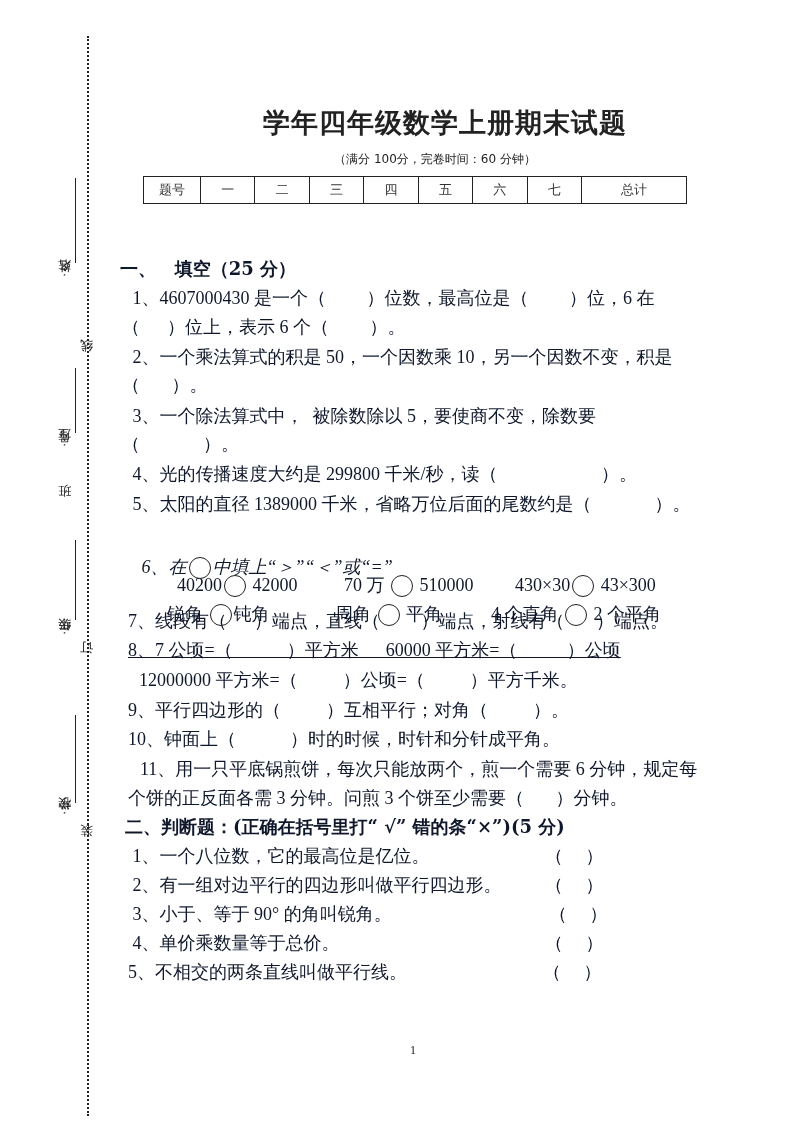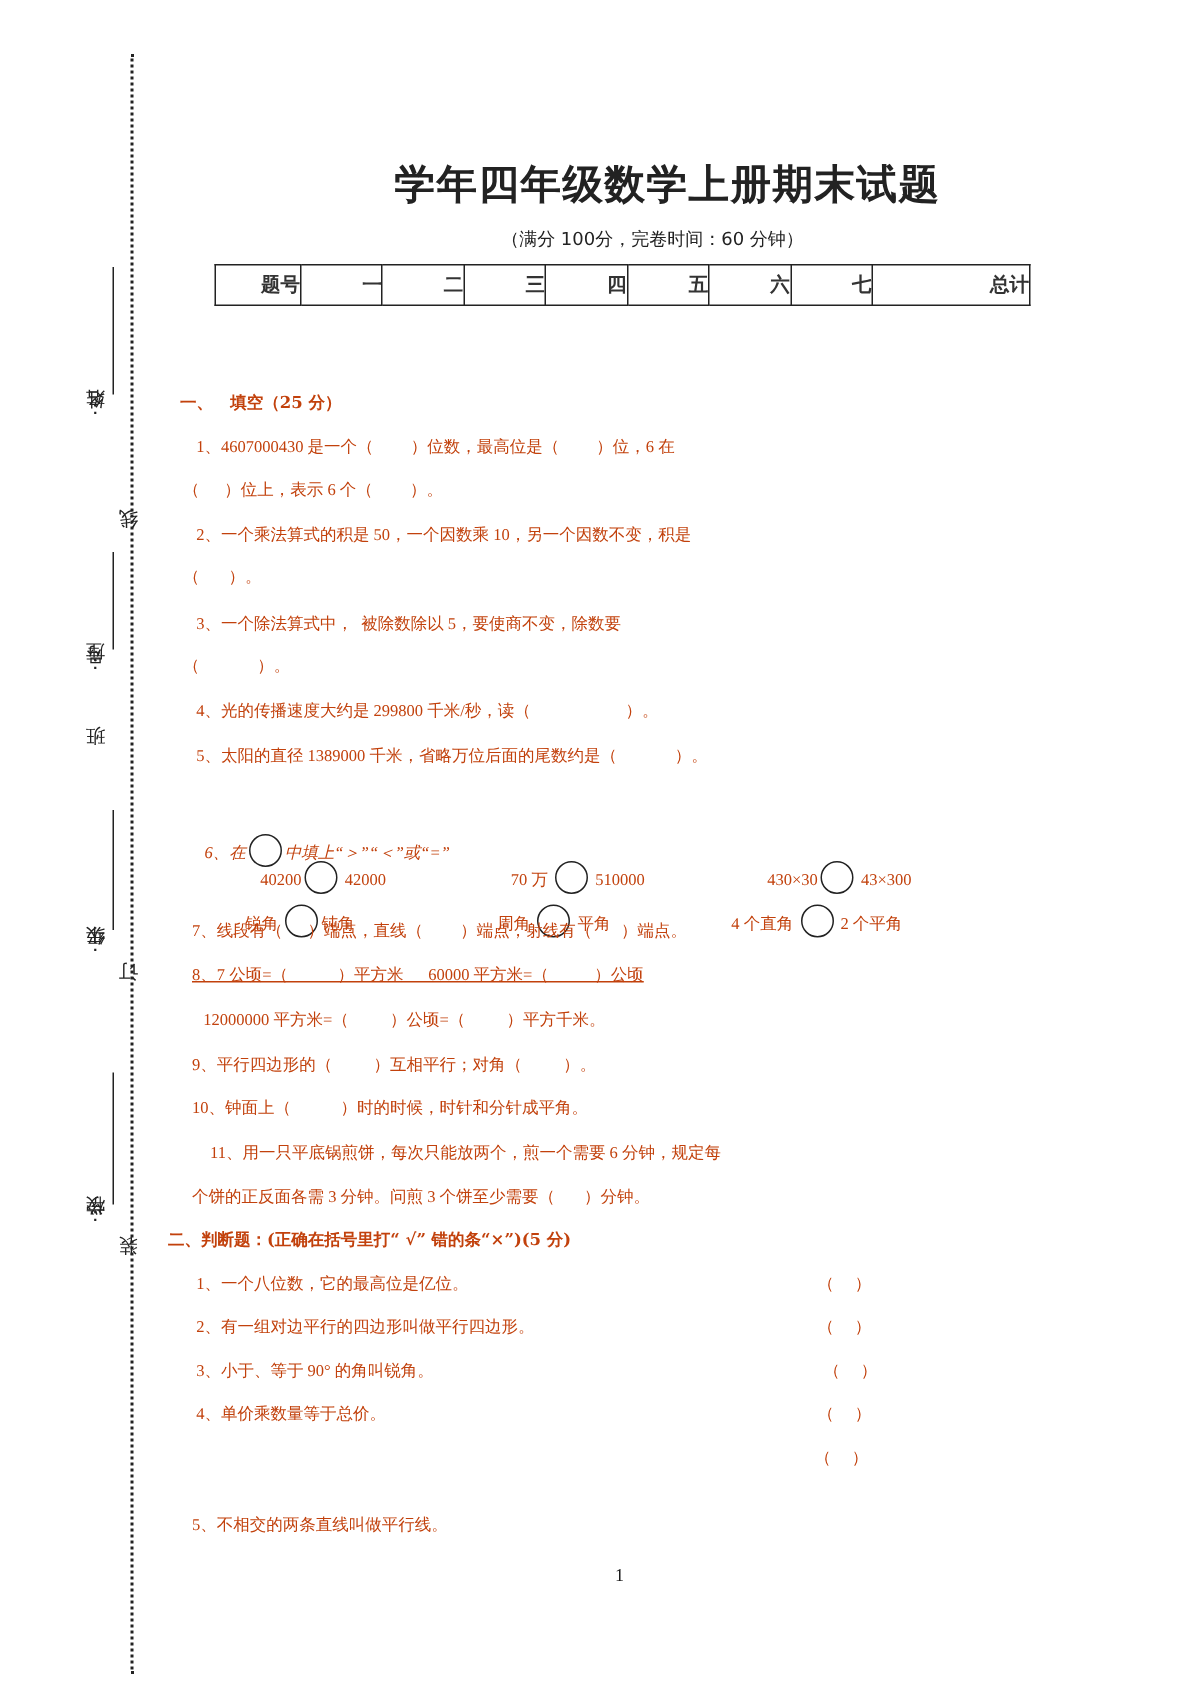--- a/index.html
+++ b/index.html
@@ -14,23 +14,23 @@
   .vmark { position:absolute; left:80px; width:16px; font-family:"DejaVu Sans",sans-serif;
            font-size:13px; line-height:14px; writing-mode:vertical-rl; transform:rotate(180deg);
            background:#fff; color:#222; text-align:center; }
   
   .title { position:absolute; left:0; width:890px; top:105px; text-align:center;
            font-family:"DejaVu Serif",serif; font-size:27px; font-weight:bold; letter-spacing:1px; color:#222; }
   .subtitle { position:absolute; left:0; width:870px; top:151px; text-align:center;
               font-family:"DejaVu Sans",sans-serif; font-size:12px; color:#222; }
   table.score { position:absolute; left:143px; top:176px; width:544px; border-collapse:collapse;
                 font-family:"DejaVu Sans",sans-serif; font-size:13px; color:#333; }
-  table.score td { border:1px solid #222; height:26px; text-align:right; padding:0;font-weight:bold; }
+  table.score td { border:1px solid #222; height:26px; text-align:center; padding:0; }
   table.score td.h { width:56px; }
-  .line { position:absolute; font-size:11px; line-height:22px; white-space:pre; color:#c2410c; }
+  .line { position:absolute; font-size:18px; line-height:22px; white-space:pre; color:#0f172a; }
   .sec { font-weight:bold; font-family:"DejaVu Serif",serif; }
   .circ { display:inline-block; width:22px; height:22px; border:1.5px solid #222; border-radius:50%;
           vertical-align:-6px; margin:0 2px; box-sizing:border-box; }
   .pagenum { position:absolute; left:410px; top:1043px; font-size:12px; }
 </style>
 </head>
 <body>
 
 <div class="dotline" style="top:36px;height:1080px;"></div>
 <div class="vline" style="top:178px;height:85px;"></div>
@@ -100,26 +100,26 @@
 </div>
 
 <div class="line" style="left:128px;top:610px;">7、线段有（      ）端点，直线（         ）端点，射线有（       ）端点。</div>
 <div class="line" style="left:128px;top:639px;text-decoration:underline;">8、7 公顷=（            ）平方米      60000 平方米=（           ）公顷</div>
 <div class="line" style="left:130px;top:669px;">  12000000 平方米=（          ）公顷=（          ）平方千米。</div>
 <div class="line" style="left:128px;top:699px;">9、平行四边形的（          ）互相平行；对角（          ）。</div>
 <div class="line" style="left:128px;top:728px;">10、钟面上（            ）时的时候，时针和分针成平角。</div>
 <div class="line" style="left:140px;top:758px;">11、用一只平底锅煎饼，每次只能放两个，煎一个需要 6 分钟，规定每</div>
 <div class="line" style="left:128px;top:787px;">个饼的正反面各需 3 分钟。问煎 3 个饼至少需要（       ）分钟。</div>
 
-<div class="line sec" style="left:112px;top:816px;">二、判断题：(正确在括号里打“ √” 错的条“×”)(5 分)</div>
+<div class="line sec" style="left:125px;top:816px;">二、判断题：(正确在括号里打“ √” 错的条“×”)(5 分)</div>
 
 <div class="line" style="left:128px;top:845px;text-align:right;"> 1、一个八位数，它的最高位是亿位。</div>
 <div class="line" style="left:545px;top:845px;">（     ）</div>
 <div class="line" style="left:128px;top:874px;"> 2、有一组对边平行的四边形叫做平行四边形。</div>
 <div class="line" style="left:545px;top:874px;">（     ）</div>
 <div class="line" style="left:128px;top:903px;"> 3、小于、等于 90° 的角叫锐角。</div>
 <div class="line" style="left:549px;top:903px;">（     ）</div>
 <div class="line" style="left:128px;top:932px;"> 4、单价乘数量等于总价。</div>
 <div class="line" style="left:545px;top:932px;">（     ）</div>
-<div class="line" style="left:128px;top:961px;margin-top:45px;">5、不相交的两条直线叫做平行线。</div>
+<div class="line" style="left:128px;top:961px;">5、不相交的两条直线叫做平行线。</div>
 <div class="line" style="left:543px;top:961px;">（     ）</div>
 
 <div class="pagenum">1</div>
 
 </body></html>

